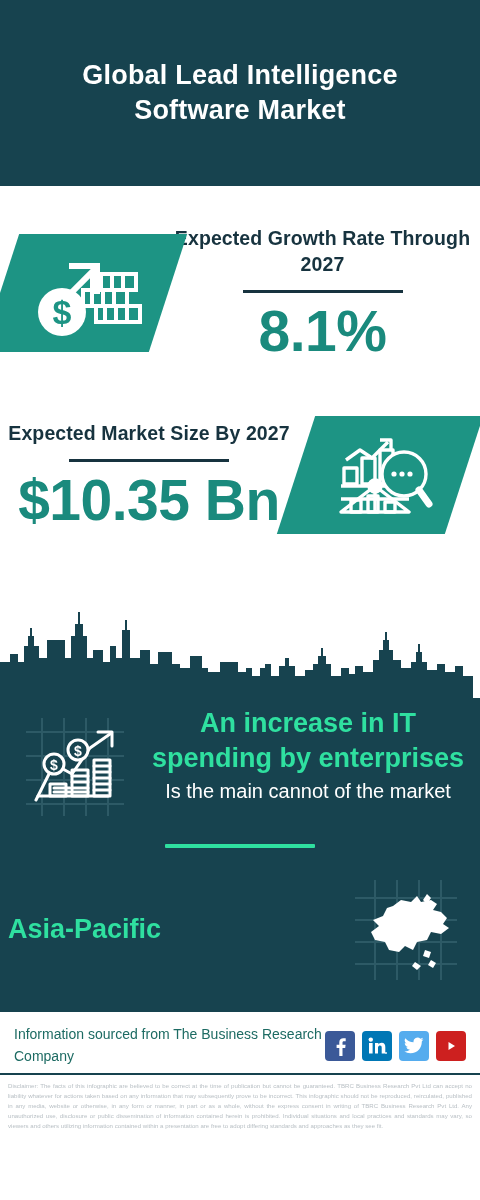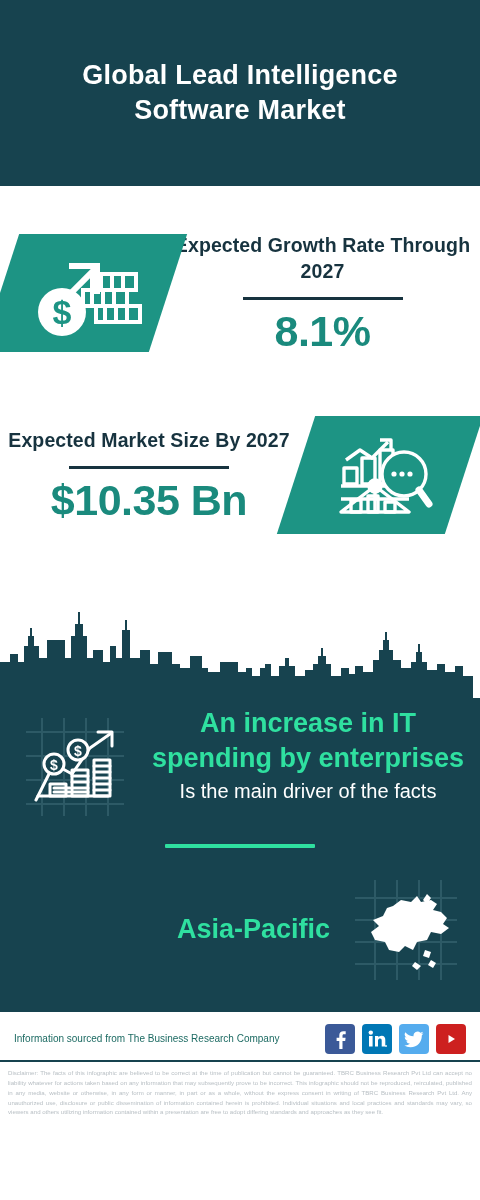--- a/index.html
+++ b/index.html
@@ -40,21 +40,21 @@
   }
   .para-icon svg { position: absolute; inset: 0; margin: auto; display:block; }
 
   .stattext { flex: 1; text-align: center; padding: 0 6px; }
   .stattext .cap {
     color: #17333f; font-size: 19.5px; font-weight: bold;
     line-height: 1.33; letter-spacing: .1px;
   }
   .rule { width: 160px; height: 3px; background: #17333f; margin: 13px auto 10px; }
   .stattext .val {
-    color: #1a8a7d; font-size: 43px; font-weight: bold; line-height: 1;
+    color: #1a8a7d; font-size: 57px; font-weight: bold; line-height: 1;
     letter-spacing: -.5px;
   }
 
   .r1 .stattext { padding-right: 9px; }
   .r2 .stattext { padding-left: 8px; }
   .r2 .para-icon { margin-right: 16px; }
   .skyline-holder { position: relative; height: 92px; background: #fff; }
   .skyline-holder svg { position:absolute; left:0; top:0; }
 
   .dark { background: #17434f; padding: 0 0 18px; }
@@ -65,26 +65,26 @@
   .hl {
     color: #2fe0a0; font-size: 27px; font-weight: bold; line-height: 1.3;
   }
   .sub {
     color: #ffffff; font-size: 20px; line-height: 1.32; margin-top: 2px;
   }
 
   .greenrule { width: 150px; height: 4px; background: #2fe0a0; margin: 24px auto 0; border-radius:1px; }
 
   .region { display: flex; align-items: center; padding: 28px 0 10px; }
-  .region-text { flex: 1; text-align: right; padding-left: 27px; }
+  .region-text { flex: 1; text-align: left; padding-left: 8px; }
   .region-icon { width: 150px; flex: 0 0 150px; display: flex; justify-content: center; }
 
   
   .footer { background: #fff; padding: 12px 14px 6px; display:flex; align-items:center; }
-  .src { flex: 1; color: #1d6b63; font-size: 10px; line-height: 1.55; }
+  .src { flex: 1; color: #1d6b63; font-size: 14px; line-height: 1.55; }
   .socials { display: flex; gap: 7px; align-items: center; }
   .sico { width: 30px; height: 30px; border-radius: 4px; display:flex; align-items:center; justify-content:center; }
   .sico.fb { background: #3b5998; }
   .sico.li { background: #0077b5; }
   .sico.tw { background: #55acee; }
   .sico.yt { background: #cd201f; }
 
   .disclaimer {
     border-top: 2px solid #17434f;
     padding: 6px 8px 4px;
@@ -193,21 +193,21 @@
             <path d="M74 54 h16 M74 60 h16 M74 66 h16 M74 72 h16 M74 78 h16"></path>
             <circle cx="34" cy="52" r="10" fill="#17434f"></circle>
             <circle cx="58" cy="38" r="10" fill="#17434f"></circle>
           </g>
           <text x="34" y="58" font-size="14" font-weight="bold" text-anchor="middle" fill="#ffffff" font-family="Liberation Sans, sans-serif">$</text>
           <text x="58" y="44" font-size="14" font-weight="bold" text-anchor="middle" fill="#ffffff" font-family="Liberation Sans, sans-serif">$</text>
         </svg>
       </div>
       <div class="driver-text">
         <div class="hl">An increase in IT spending by enterprises</div>
-        <div class="sub">Is the main driver of the facts</div>
+        <div class="sub">Is the main cannot of the market</div>
       </div>
     </div>
 
     <div class="greenrule"></div>
 
     <div class="region">
       <div class="region-text">
         <div class="hl">Asia-Pacific</div>
       </div>
       <div class="region-icon">

